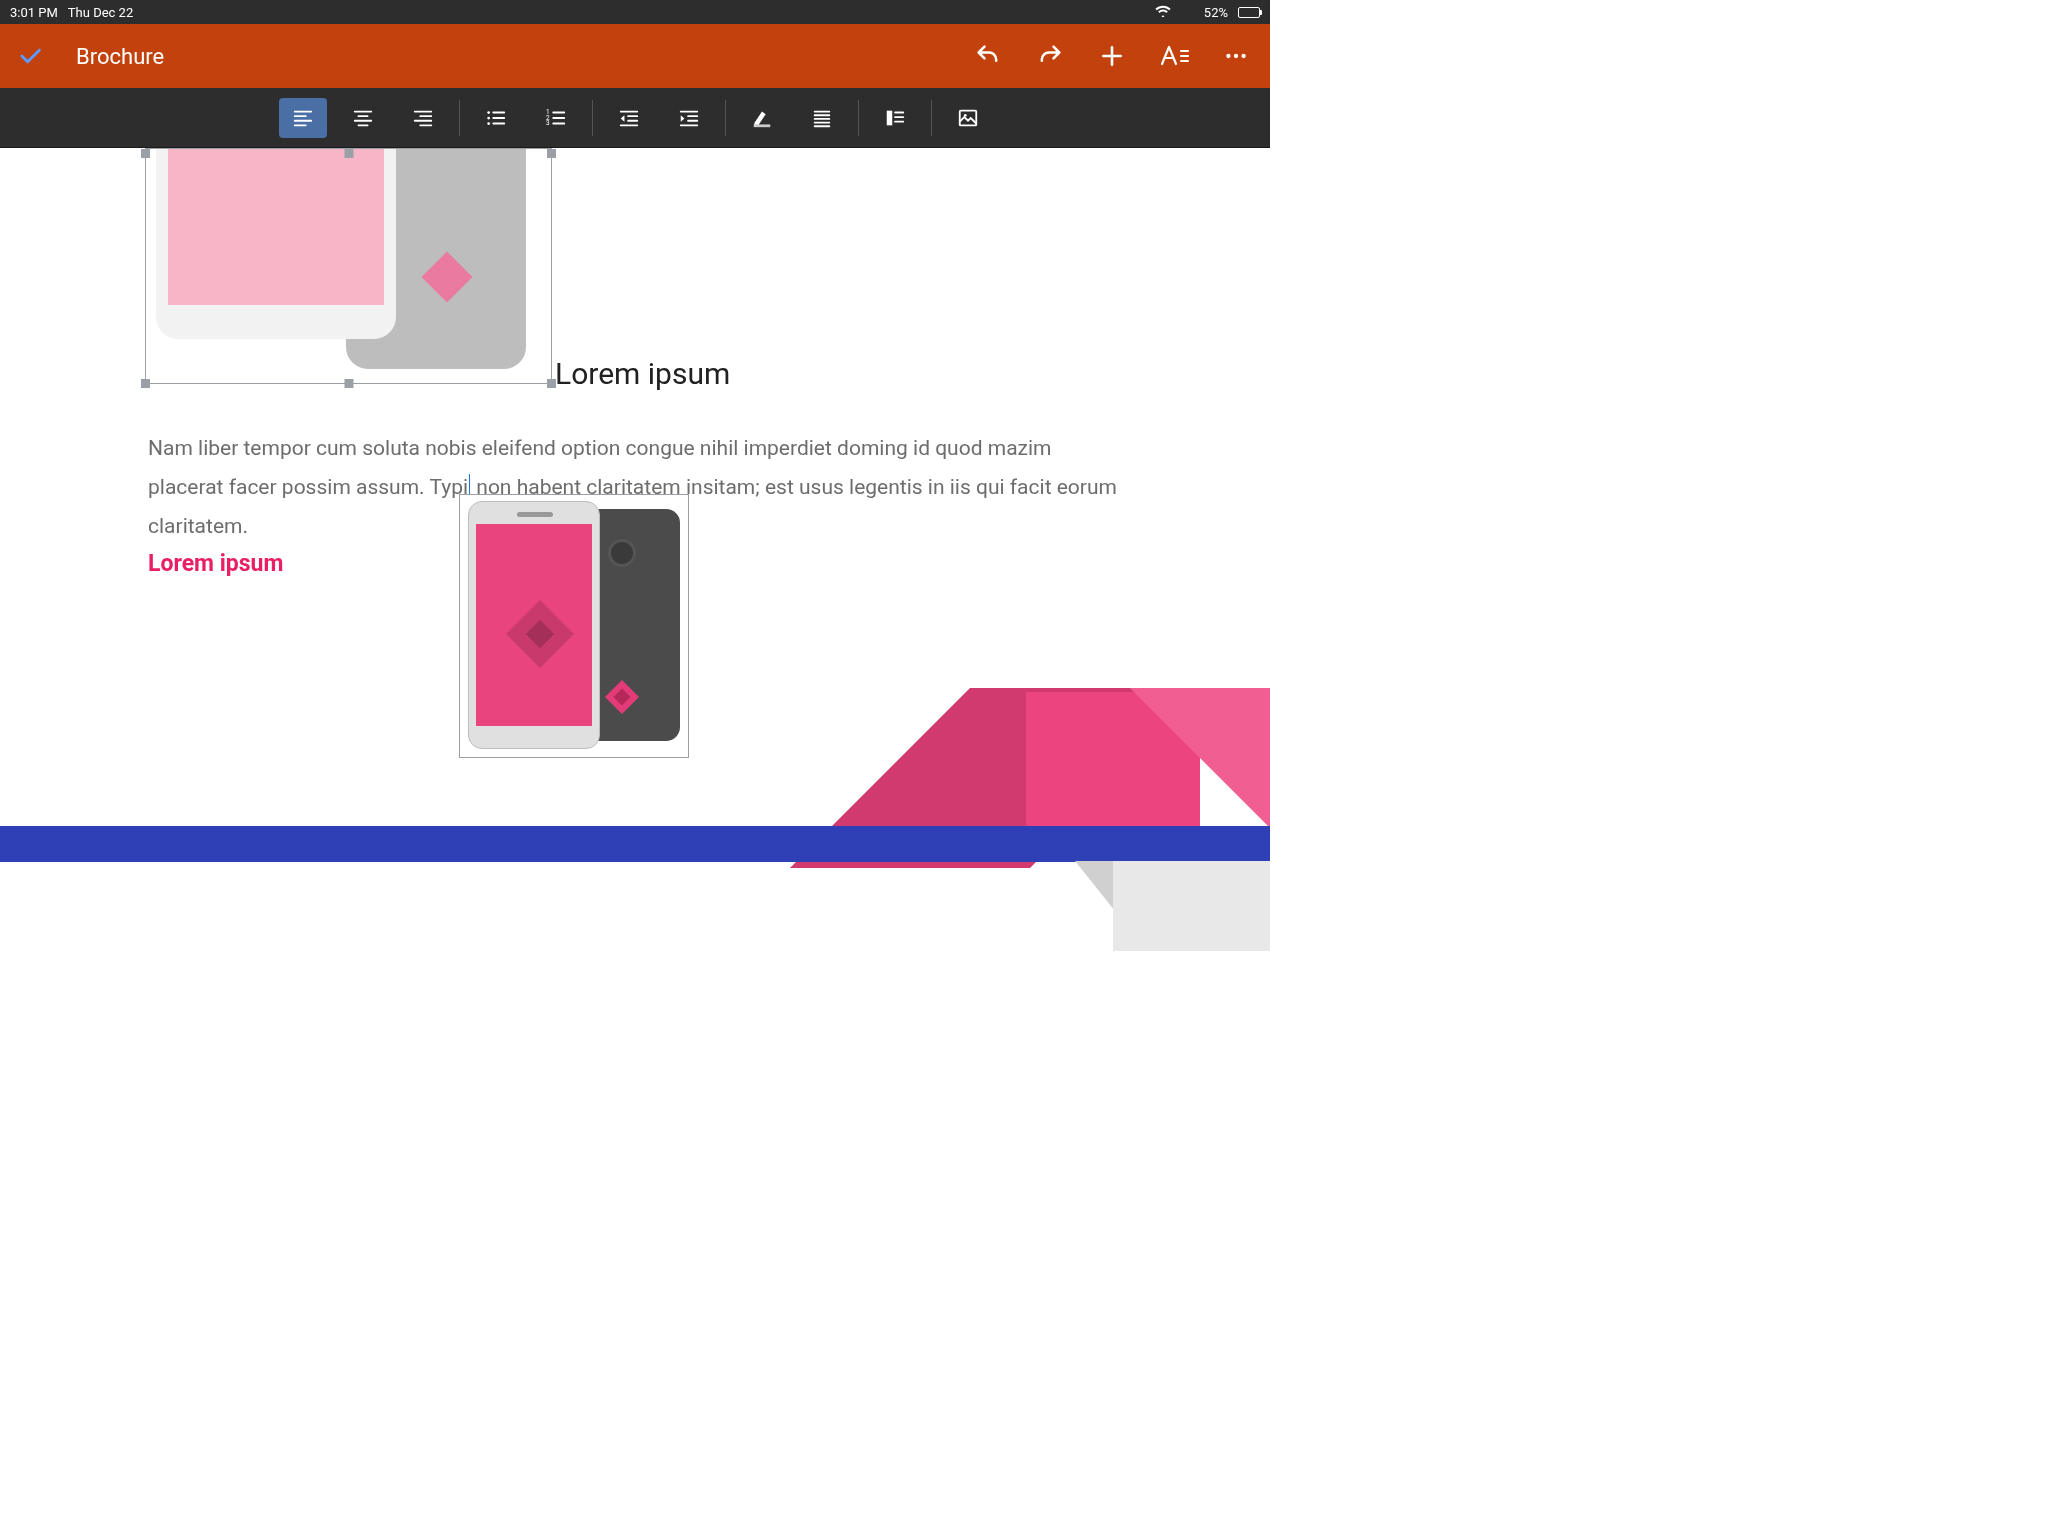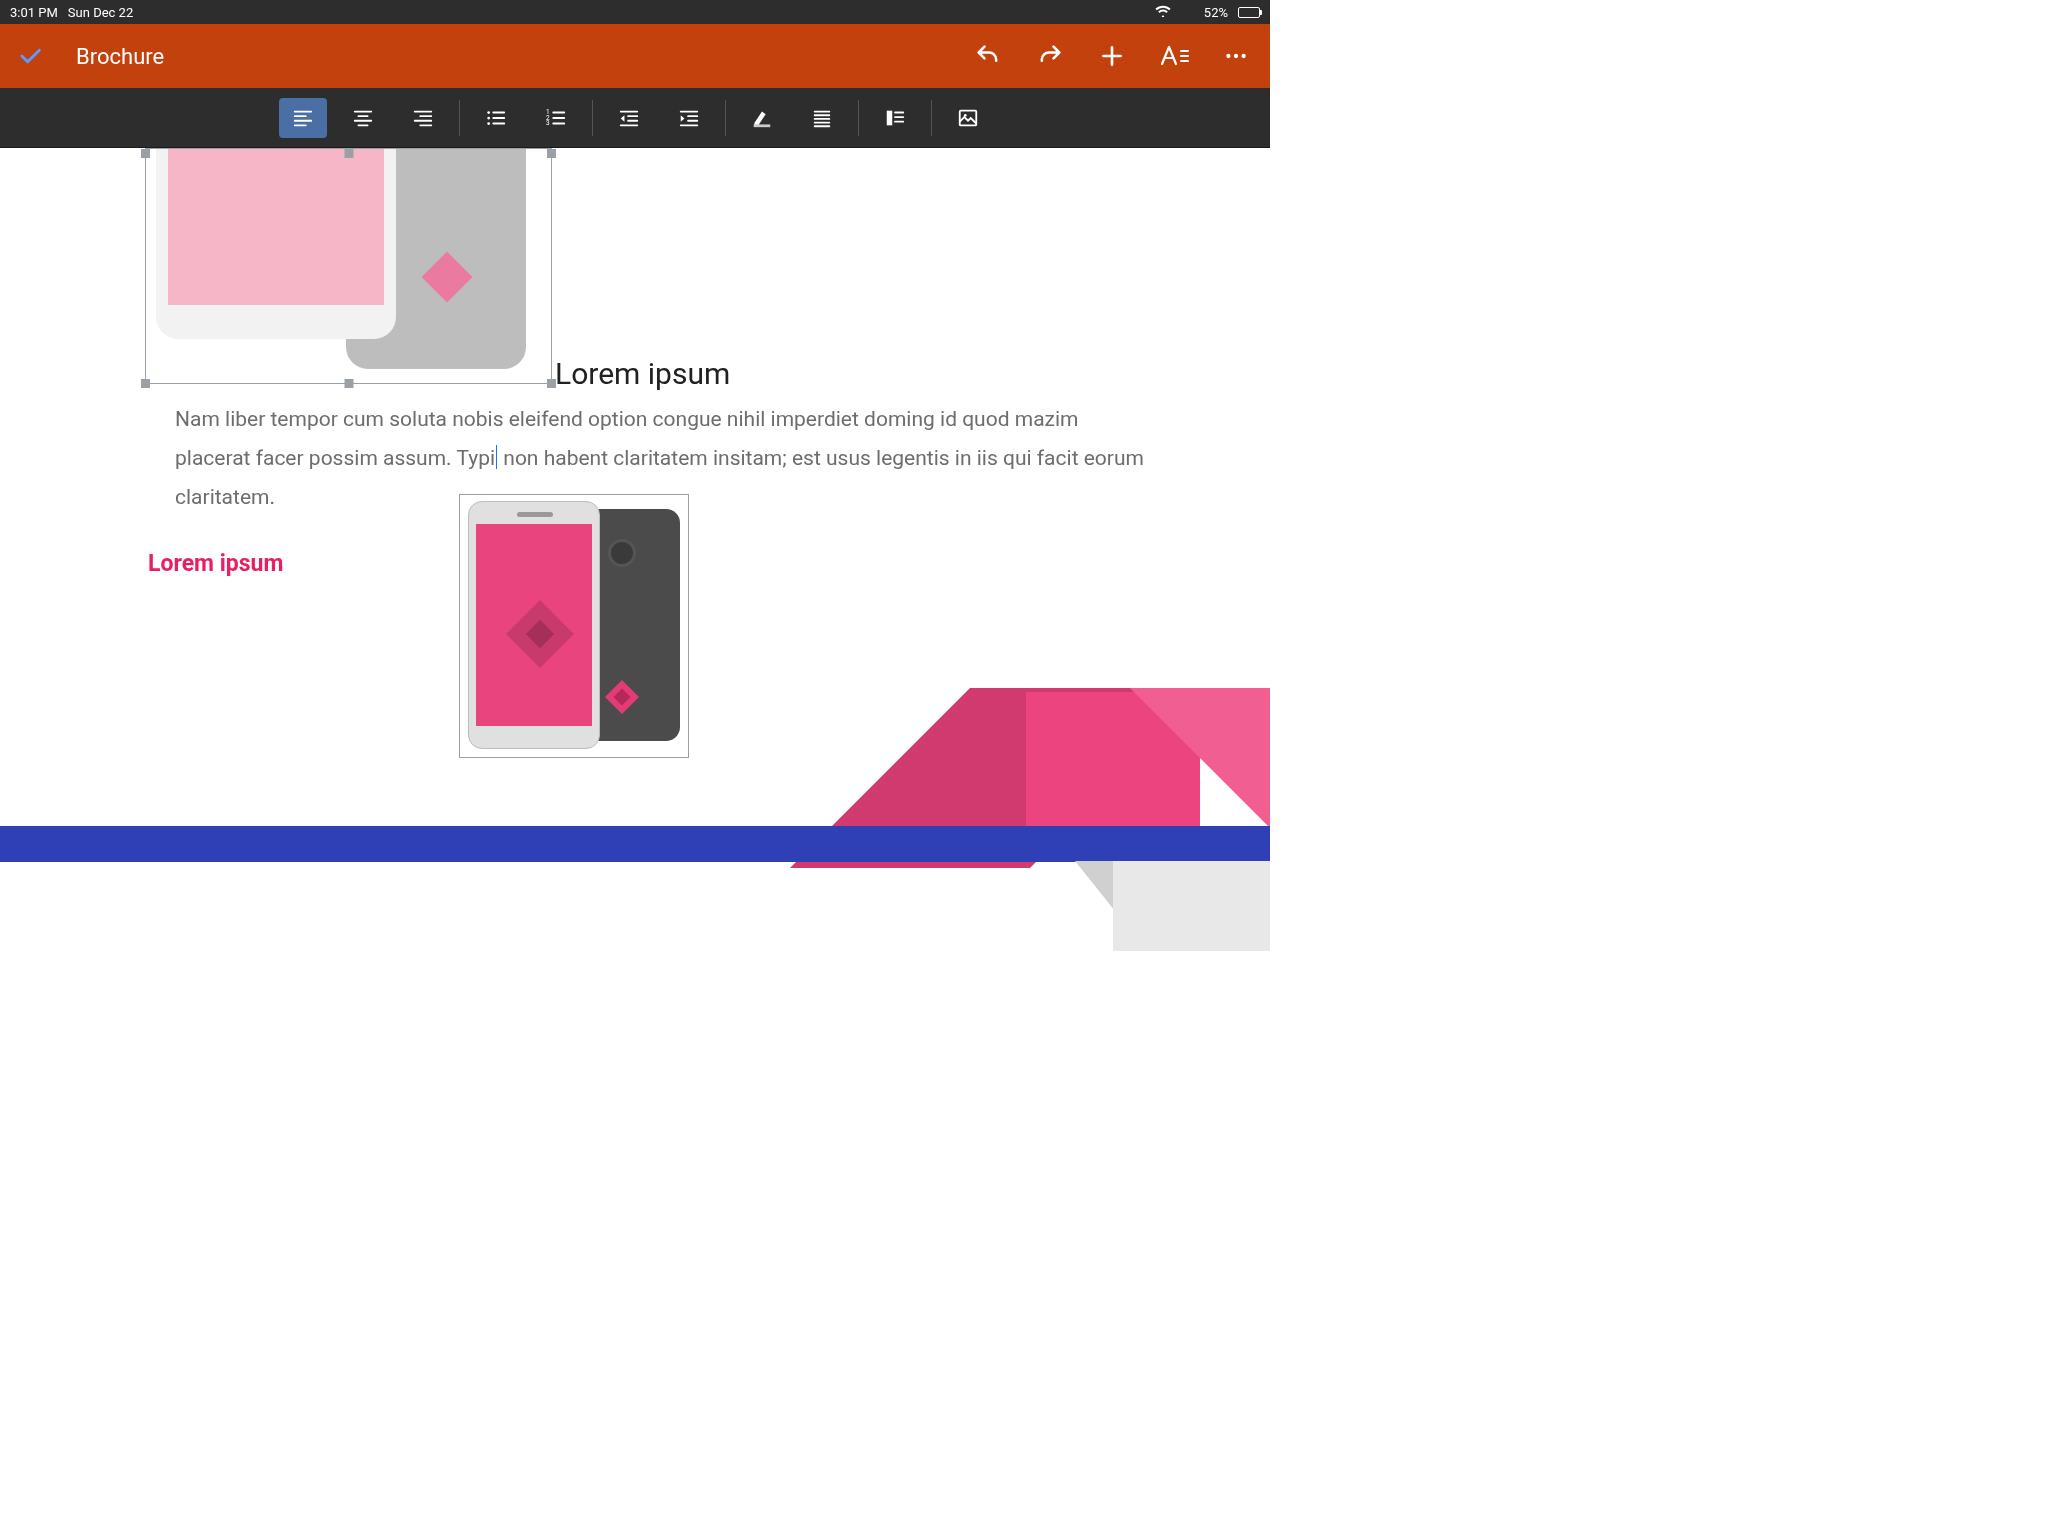--- a/index.html
+++ b/index.html
@@ -177,25 +177,24 @@
   }
 
   
   .heading {
     position: absolute;
     left: 555px; top: 208px;
     font-size: 30px; color: #212121;
   }
   .body-text {
     position: absolute;
-    left: 148px; top: 252px;
+    left: 148px; top: 281px;
     width: 970px;
     font-size: 21px; line-height: 39px;
     color: #6d6d6d;
-    margin-left: 27px;
   }
   .body-text .cursor {
     display: inline-block;
     width: 1px; height: 24px;
     background: #1a73e8;
     vertical-align: -4px;
     margin: 0 1px;
   }
   .subheading {
     position: absolute;
@@ -250,21 +249,21 @@
     background: #e8e8e8;
   }
 
 </style>
 </head>
 <body>
 
 <div class="status-bar">
   <div class="status-left">
     <span>3:01 PM</span>
-    <span>Sun Dec 22</span>
+    <span>Thu Dec 22</span>
   </div>
   <div class="status-right">
     <span>
       <svg width="16" height="12" viewBox="0 0 16 12">
           <path d="M8 10.5a1.2 1.2 0 100 2.4 1.2 1.2 0 000-2.4zM3.2 6.6a6.8 6.8 0 019.6 0l-1.4 1.4a4.8 4.8 0 00-6.8 0L3.2 6.6zM.4 3.8a10.8 10.8 0 0115.2 0l-1.4 1.4a8.8 8.8 0 00-12.4 0L.4 3.8z" fill="#fff"></path>
         </svg>
     </span>
     <span>
       <svg width="13" height="13" viewBox="0 0 14 14">
           <path d="M7 0a7 7 0 100 14A7 7 0 017 0z" fill="#888"></path>

